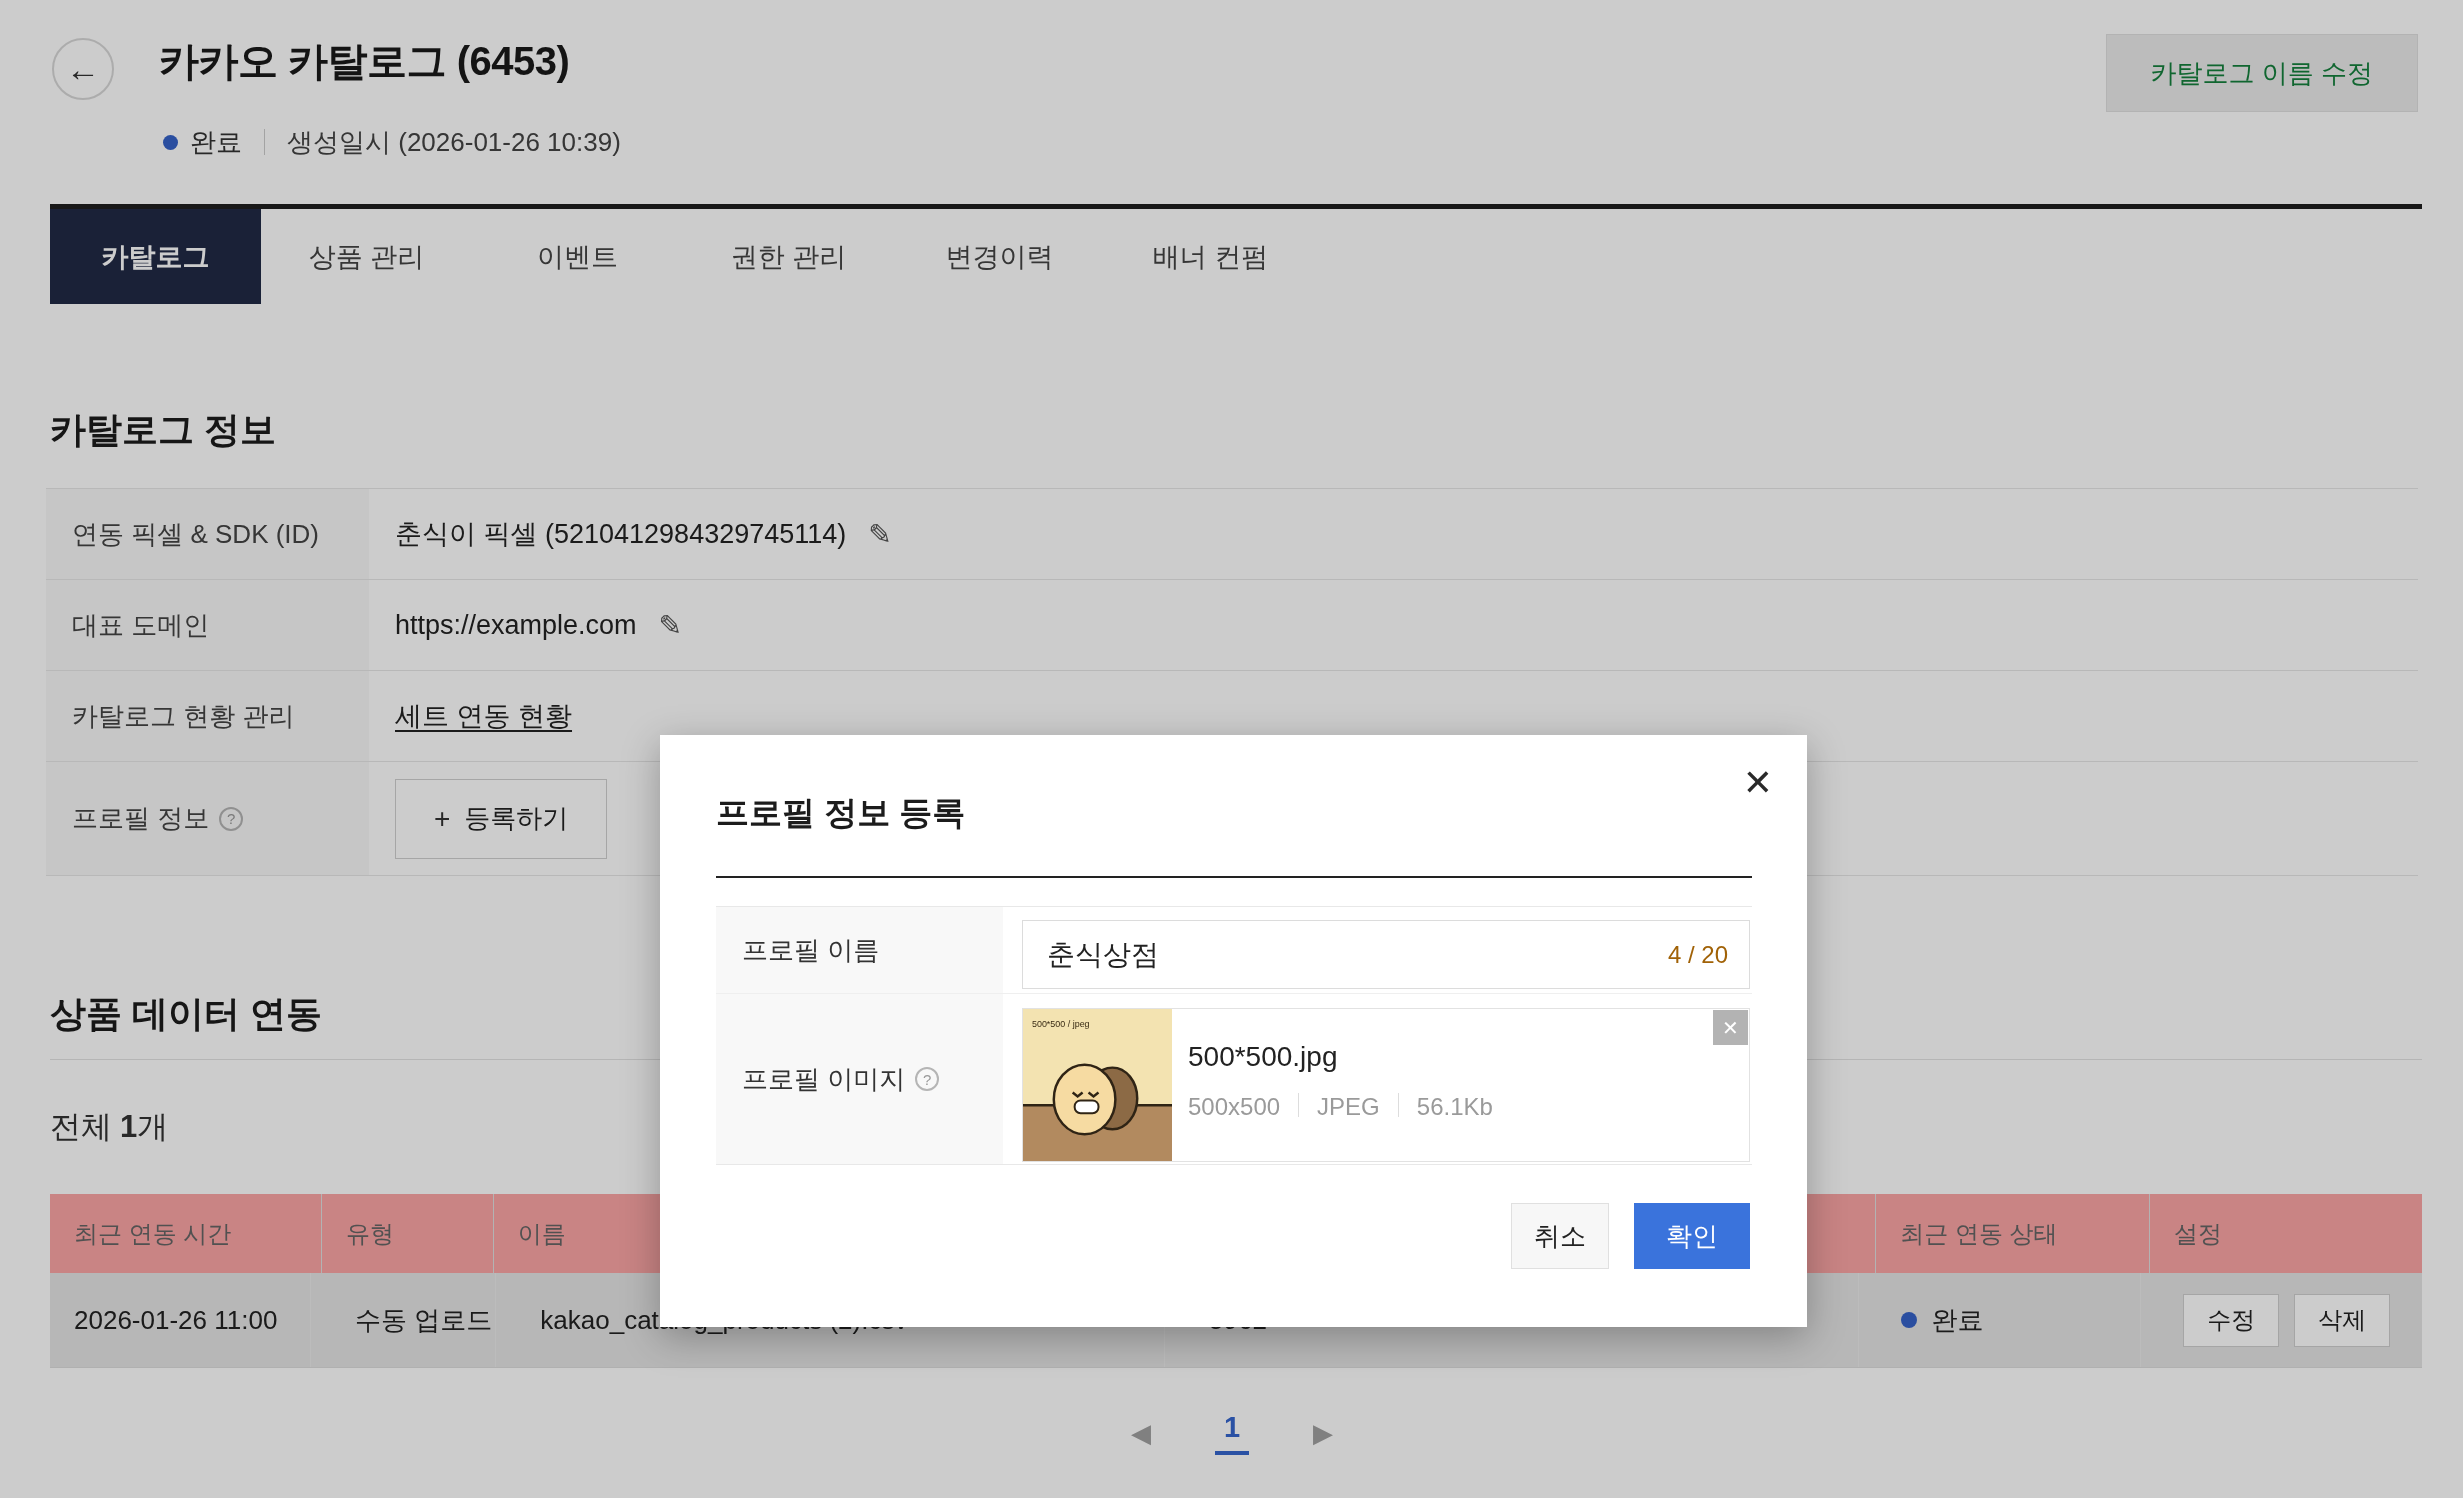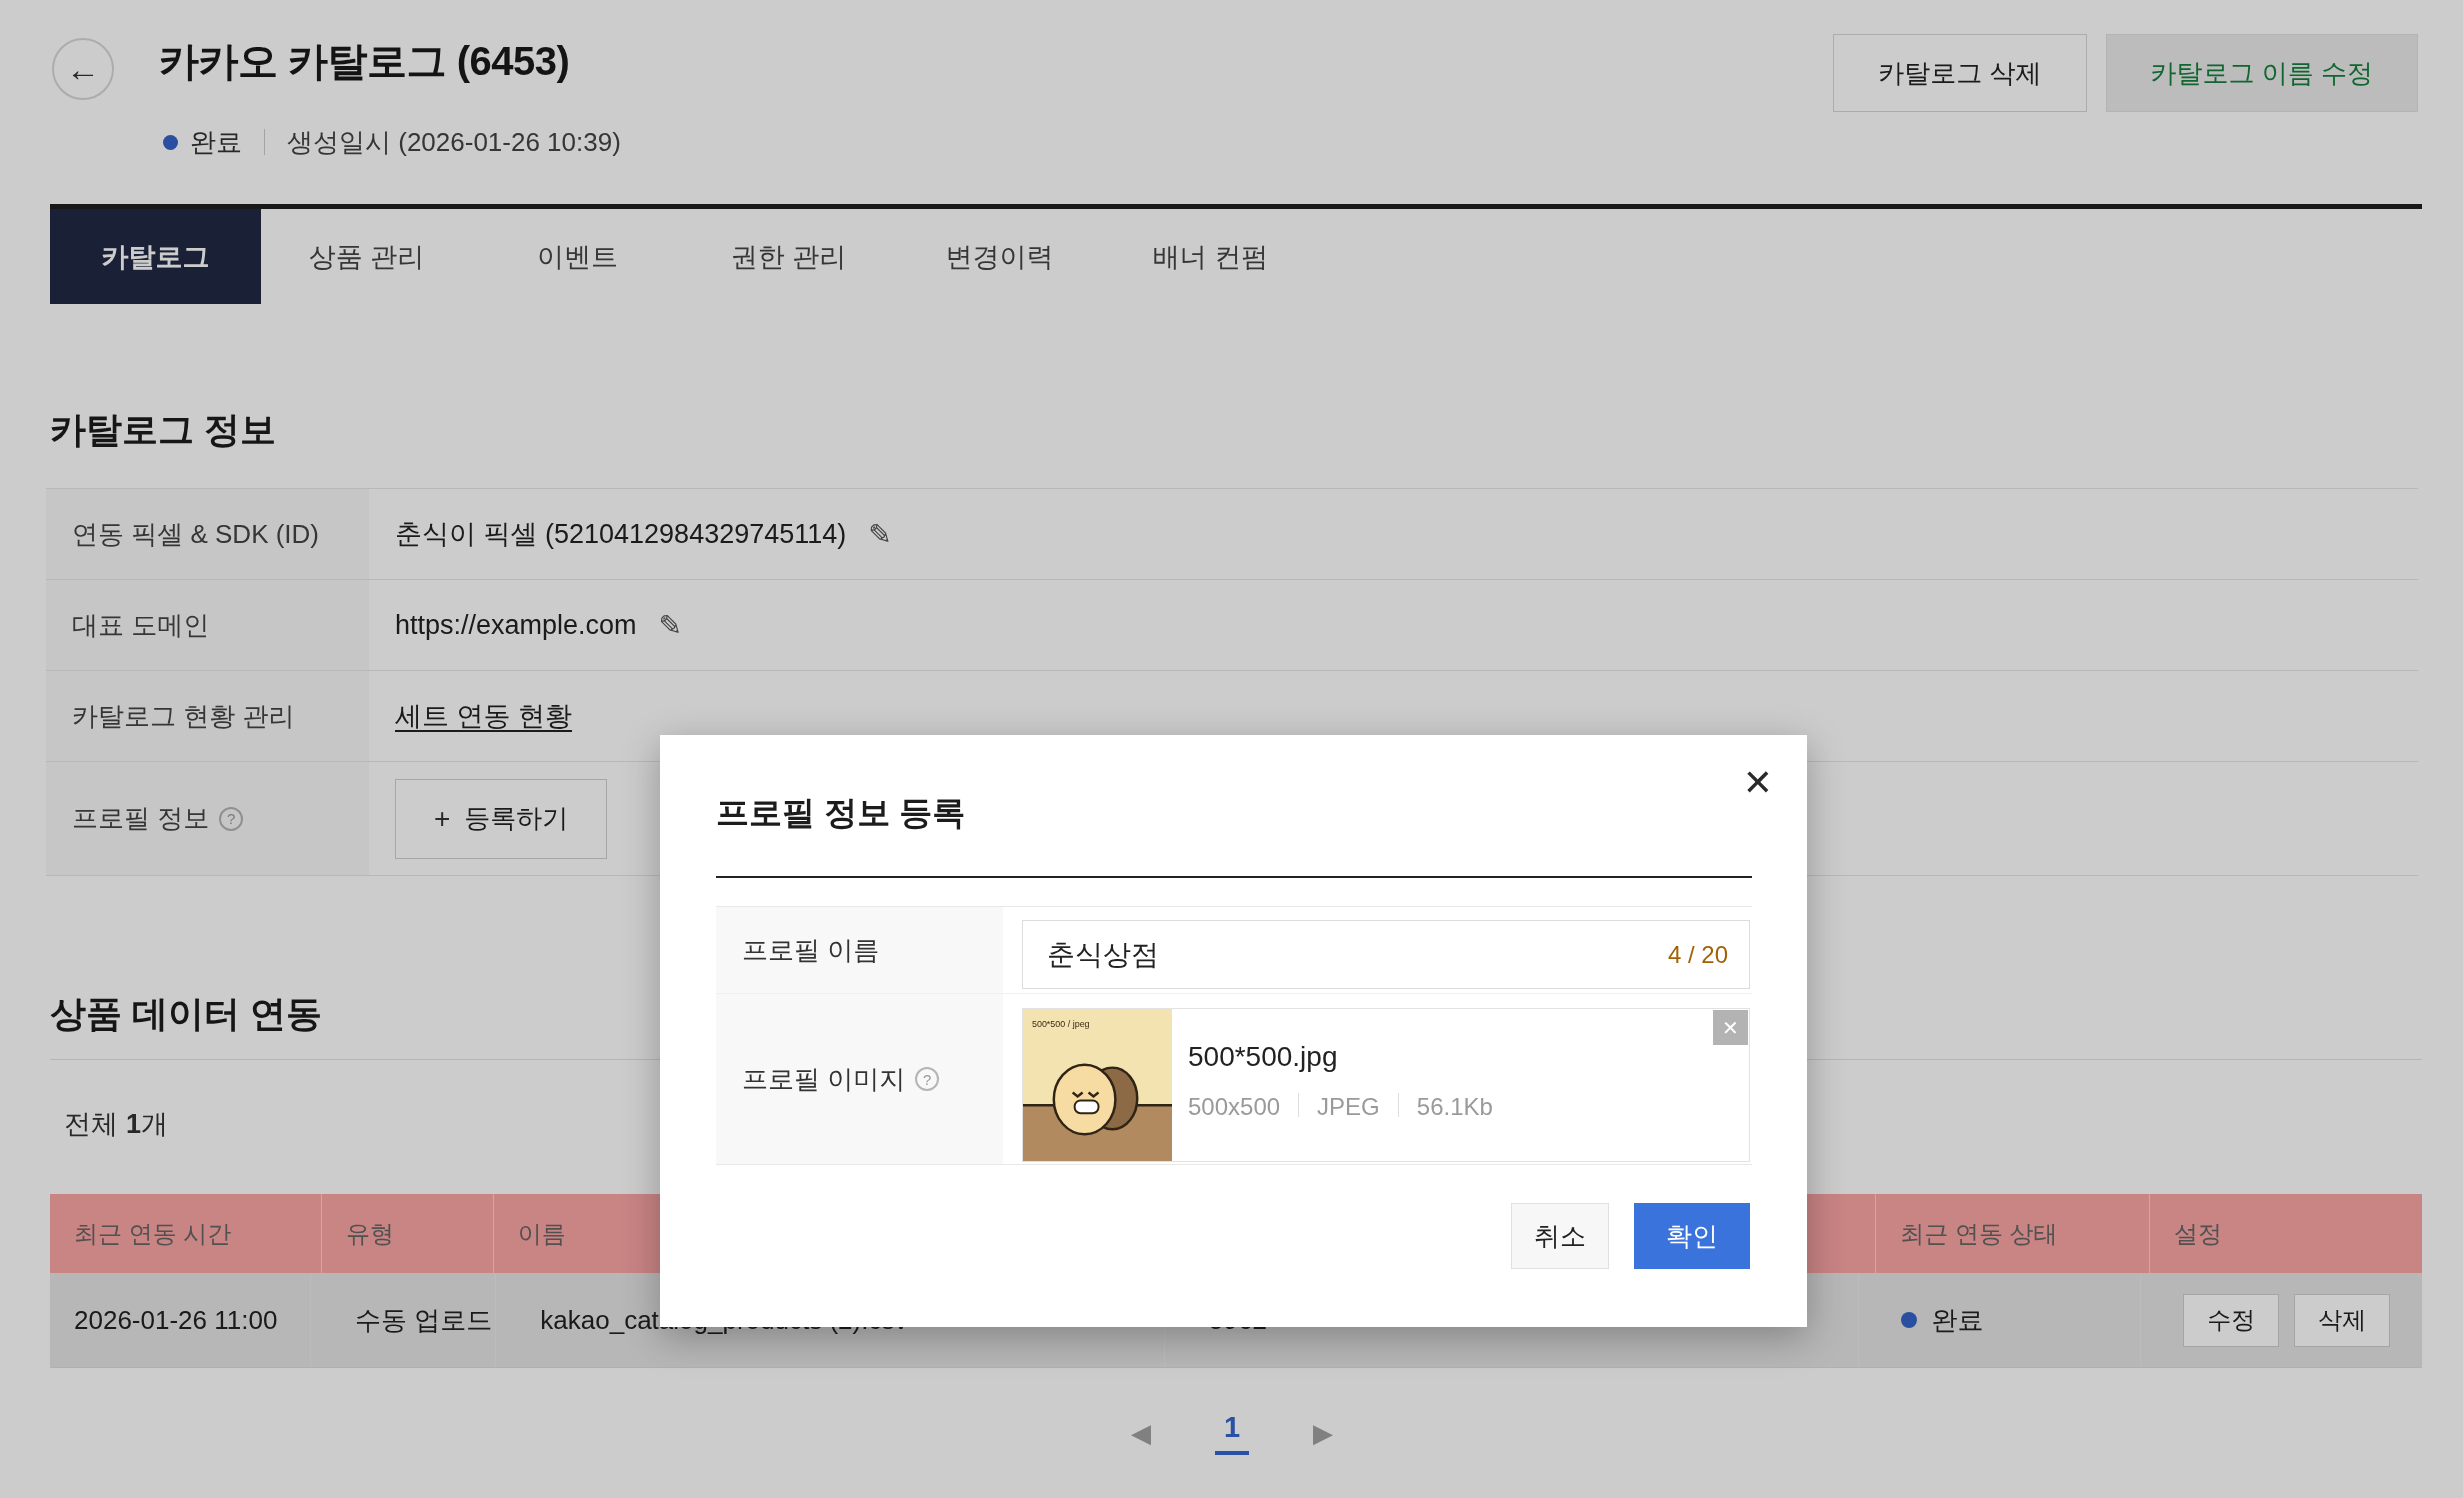--- a/index.html
+++ b/index.html
@@ -79,21 +79,21 @@
   .btn-register {
     height:80px; padding:0 38px; background:#fff; border:1px solid #d0d0d0;
     font-size:26px; color:#222; cursor:pointer; display:flex; align-items:center; gap:14px;
     font-family:inherit;
   }
   .plus-g { font-size:28px; color:#333; }
 
   
   .h-sync { left:50px; top:990px; }
   .sync-divider { position:absolute; left:50px; top:1059px; width:2372px; height:1px; background:#e3e3e3; }
-  .total-line { position:absolute; left:64px; top:1106px; font-size:27px; color:#333; }
+  .total-line { position:absolute; left:50px; top:1106px; font-size:31px; color:#333; }
   .total-line b { font-weight:bold; margin-left:8px; }
 
   .sync-table { position:absolute; left:50px; top:1194px; width:2372px; font-size:26px; }
   .st-hrow { display:flex; height:79px; background:#fca5a5; }
   .st-hcell {
     display:flex; align-items:center; padding-left:24px;
     color:#666; font-size:24px; border-right:1px solid #e0e0e0;
   }
   .st-hcell:last-child { border-right:none; }
   .st-drow { display:flex; height:95px; border-bottom:1px solid #dcdcdc; background:#e5e5e5;gap:20px; }
@@ -191,21 +191,20 @@
     <span>←</span>
   </button>
   <div class="page-title">카카오 카탈로그 (6453)</div>
   <div class="status-line">
     <span class="status-dot"></span>
     <span>완료</span>
     <span class="status-sep"></span>
     <span class="created-at">생성일시 (2026-01-26 10:39)</span>
   </div>
   <div class="hdr-btns">
-    <button class="btn-outline-lg">카탈로그 삭제</button>
     <button class="btn-gray-lg">카탈로그 이름 수정</button>
   </div>
 
   <div class="tabbar">
     <div class="tab active">카탈로그</div>
     <div class="tab">상품 관리</div>
     <div class="tab">이벤트</div>
     <div class="tab">권한 관리</div>
     <div class="tab">변경이력</div>
     <div class="tab">배너 컨펌</div>

